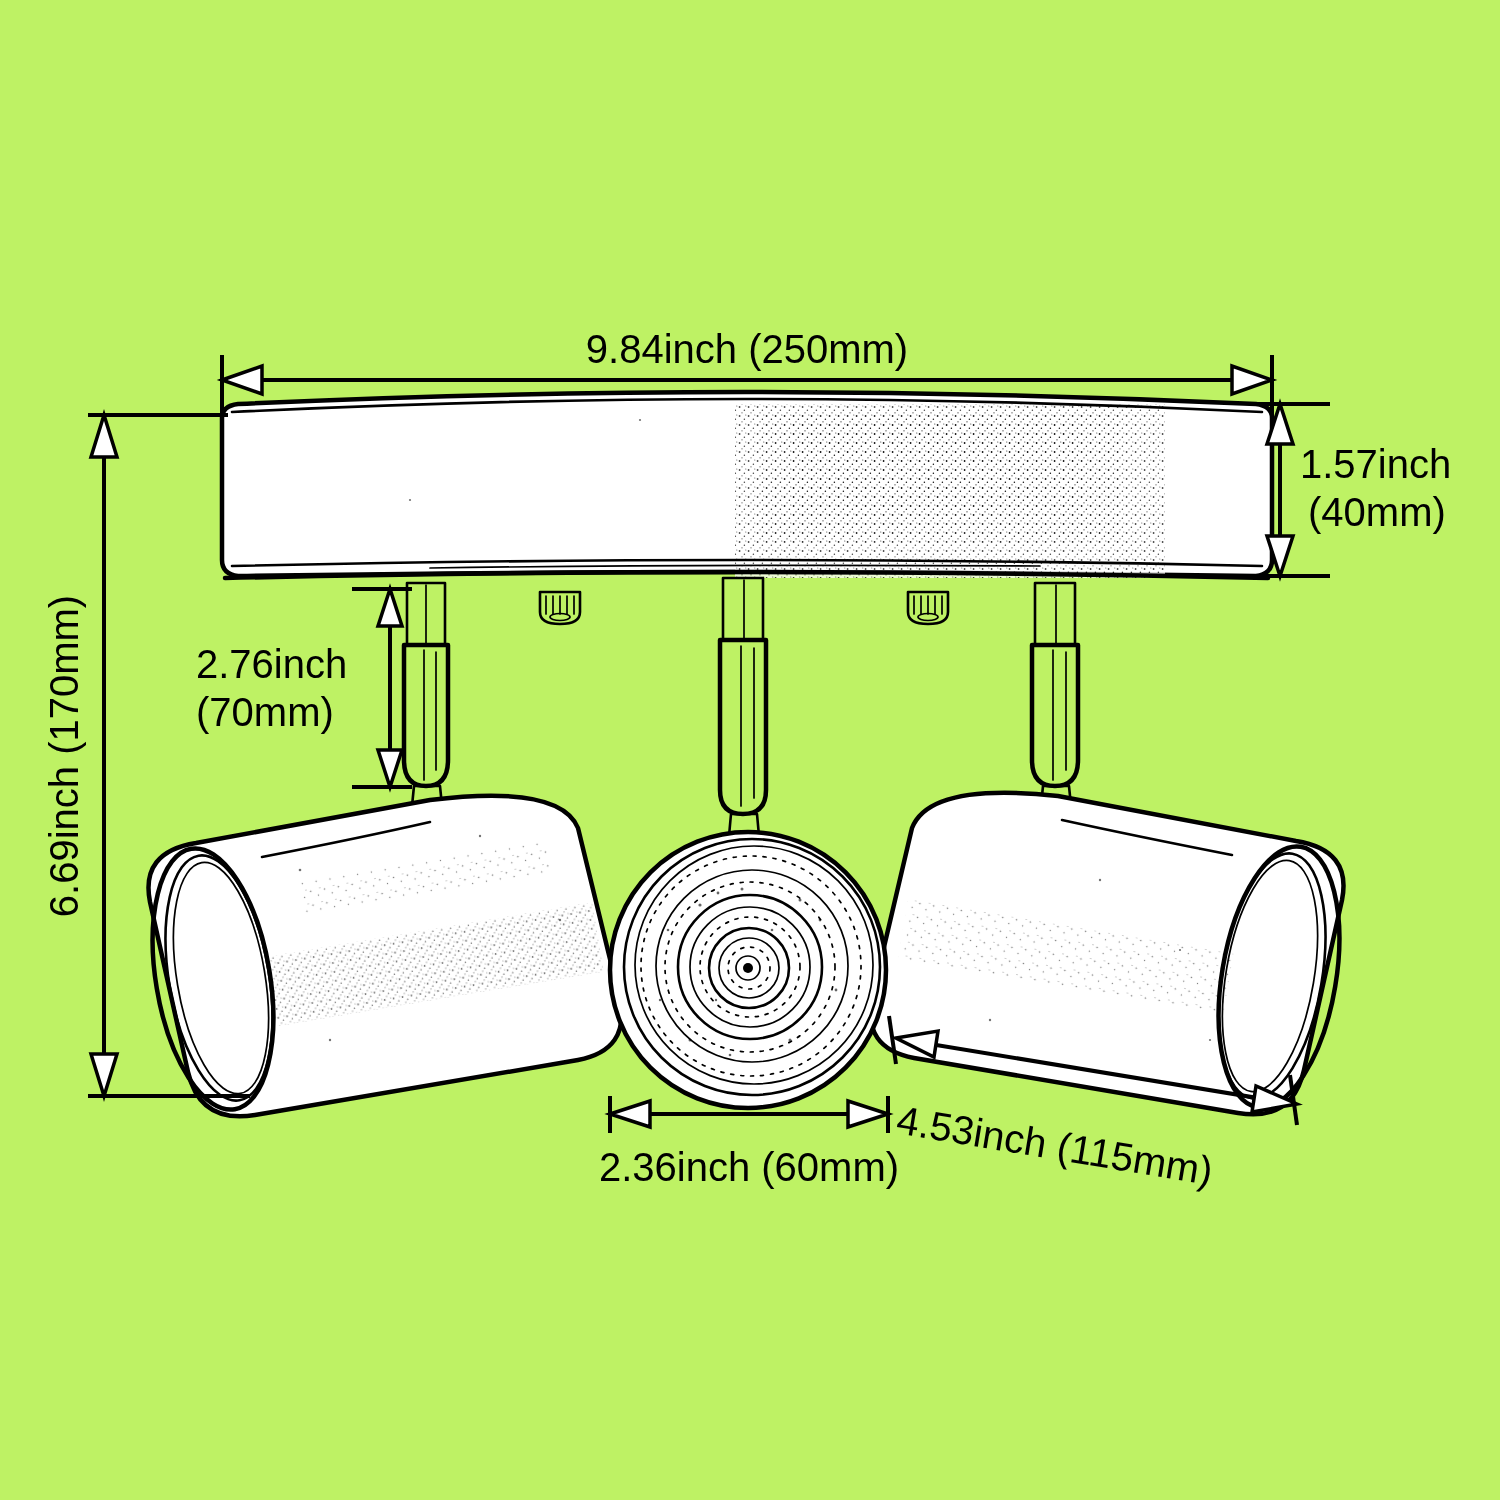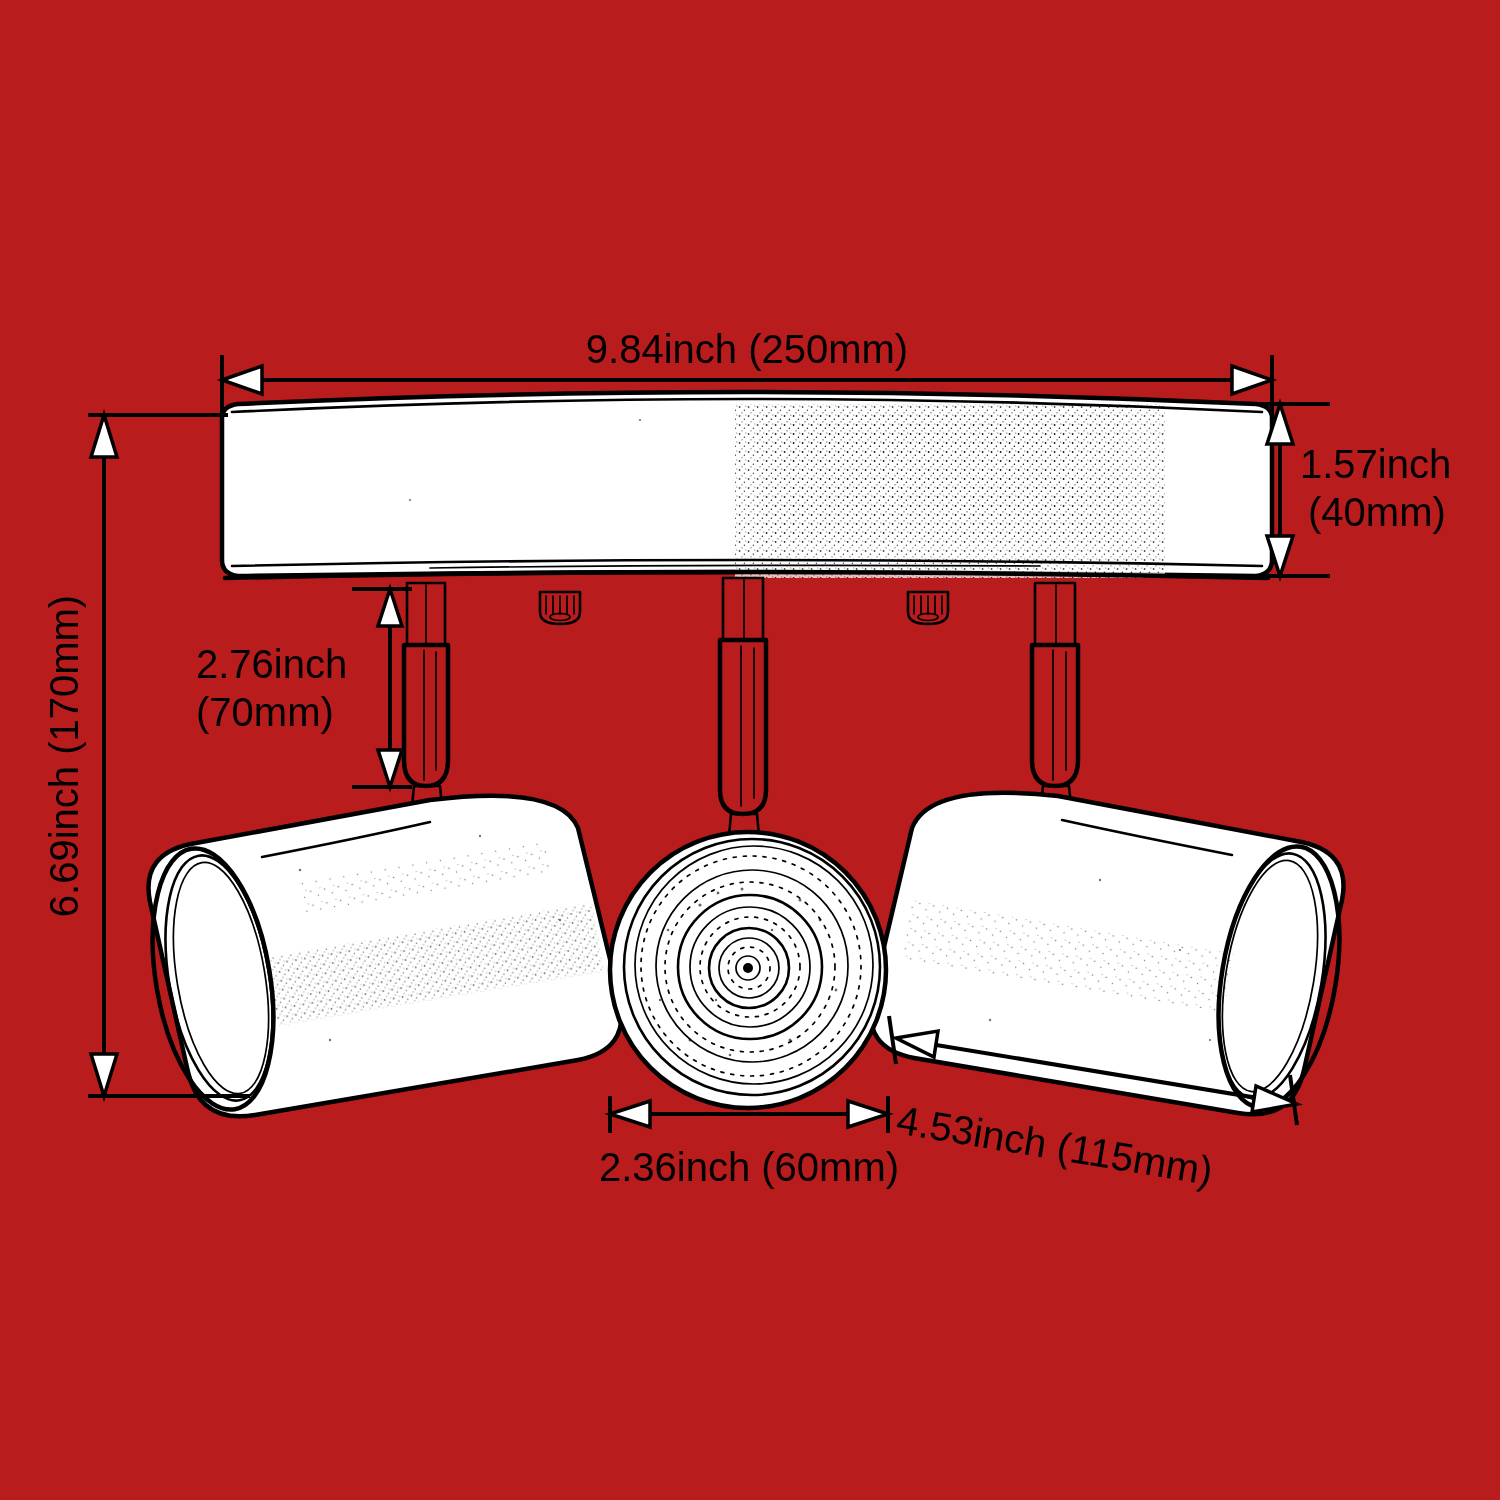--- a/index.html
+++ b/index.html
@@ -10,21 +10,21 @@
   body {
     width: 1500px;
     height: 1500px;
     overflow: hidden;
     font-family: "Liberation Sans", sans-serif;
   }
   #drawing-root {
     position: relative;
     width: 1500px;
     height: 1500px;
-    background: #b91c1c;
+    background: #bef264;
   }
   svg#tech-drawing {
     display: block;
     width: 1500px;
     height: 1500px;
   }
   .dim-text {
     font-family: "Liberation Sans", sans-serif;
     font-size: 40px;
     fill: #000000;

